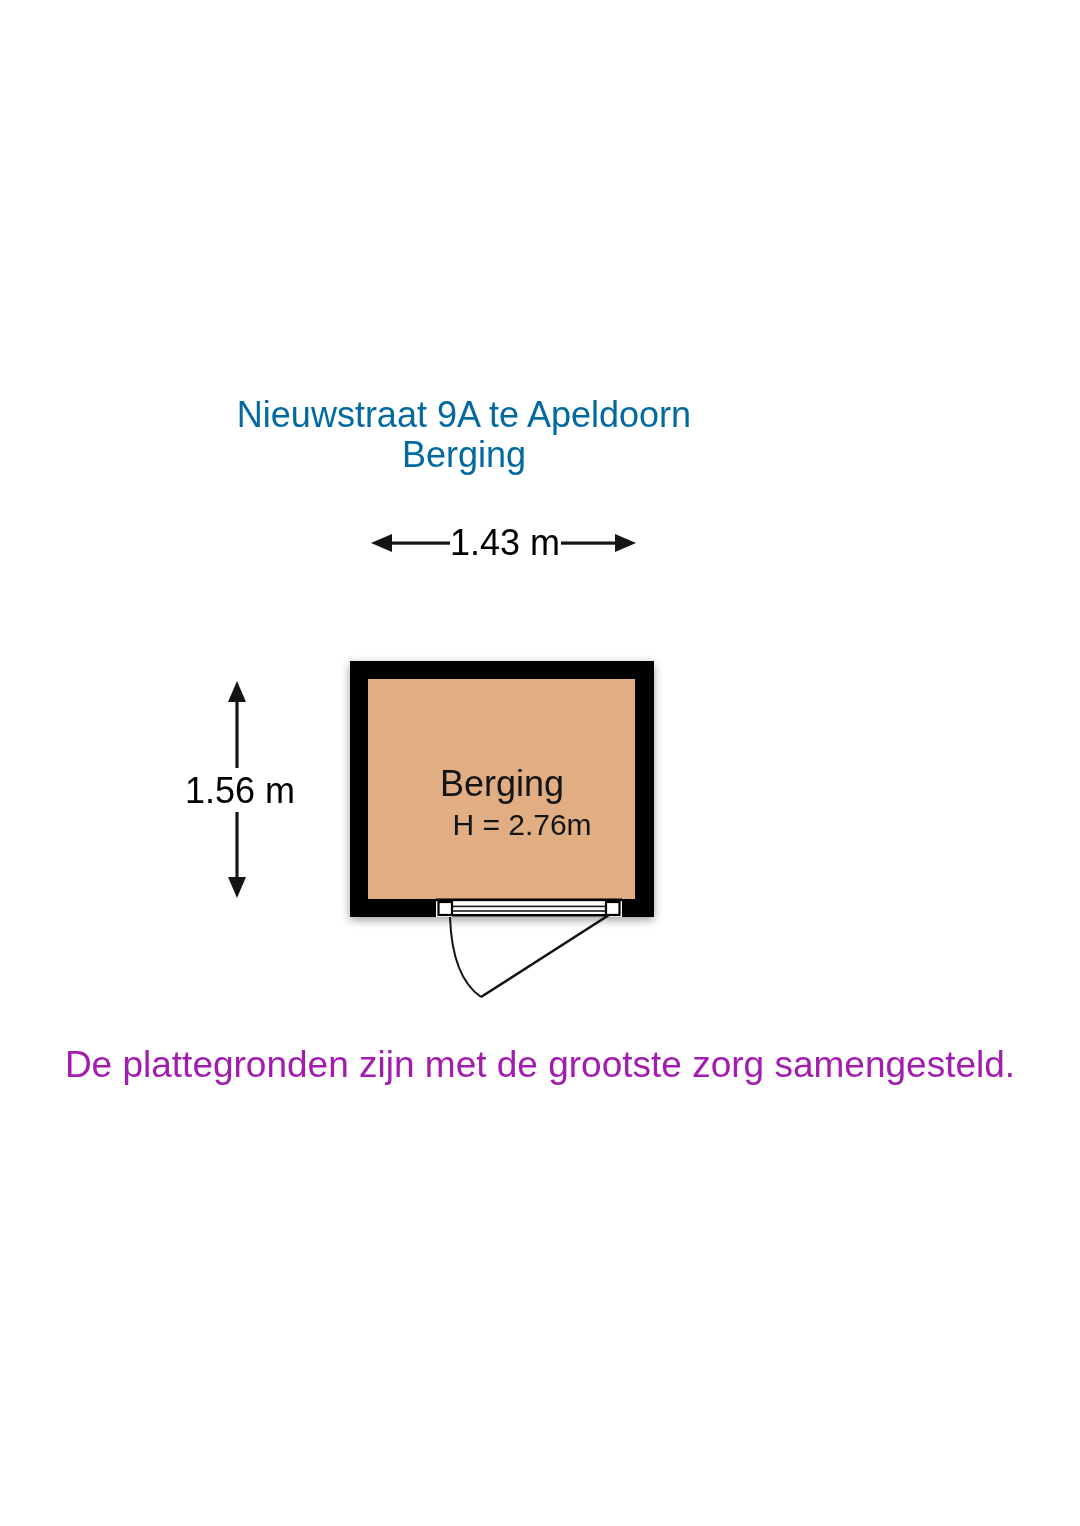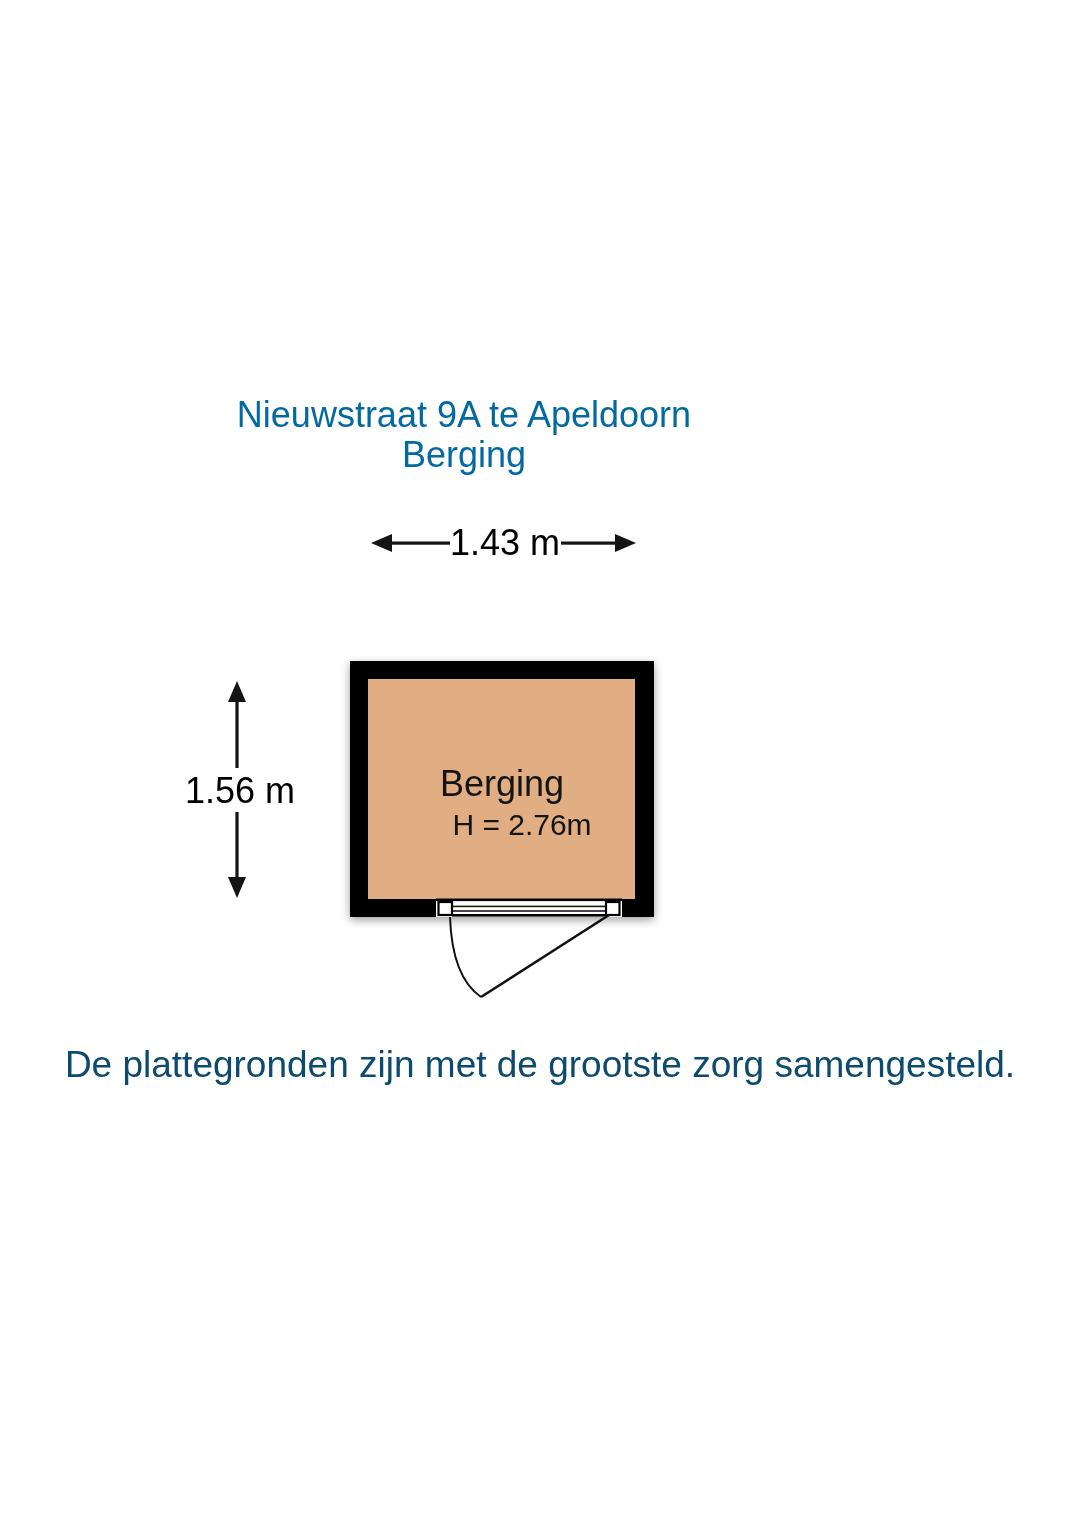--- a/index.html
+++ b/index.html
@@ -28,21 +28,21 @@
     left:350px; top:763px; width:304px;
     text-align:center; font-size:36px; color:#141414;
   }
   .room-height{
     left:350px; top:808px; width:304px;
     text-align:center; font-size:30px; color:#141414;margin-left:20px;
   }
   .disclaimer{
     left:0; top:1044px; width:1080px;
     text-align:center; font-size:37px; line-height:41px;
-    color:#0c4a6e;
+    color:#a21caf;
   }
   svg.plan{ position:absolute; left:0; top:0; }
   .wall-shadow{ filter: drop-shadow(0px 3px 5px rgba(0,0,0,0.38)); }
 </style>
 </head>
 <body>
 
 <div class="canvas">
 
   <svg class="plan" width="1080" height="1526" viewBox="0 0 1080 1526">

